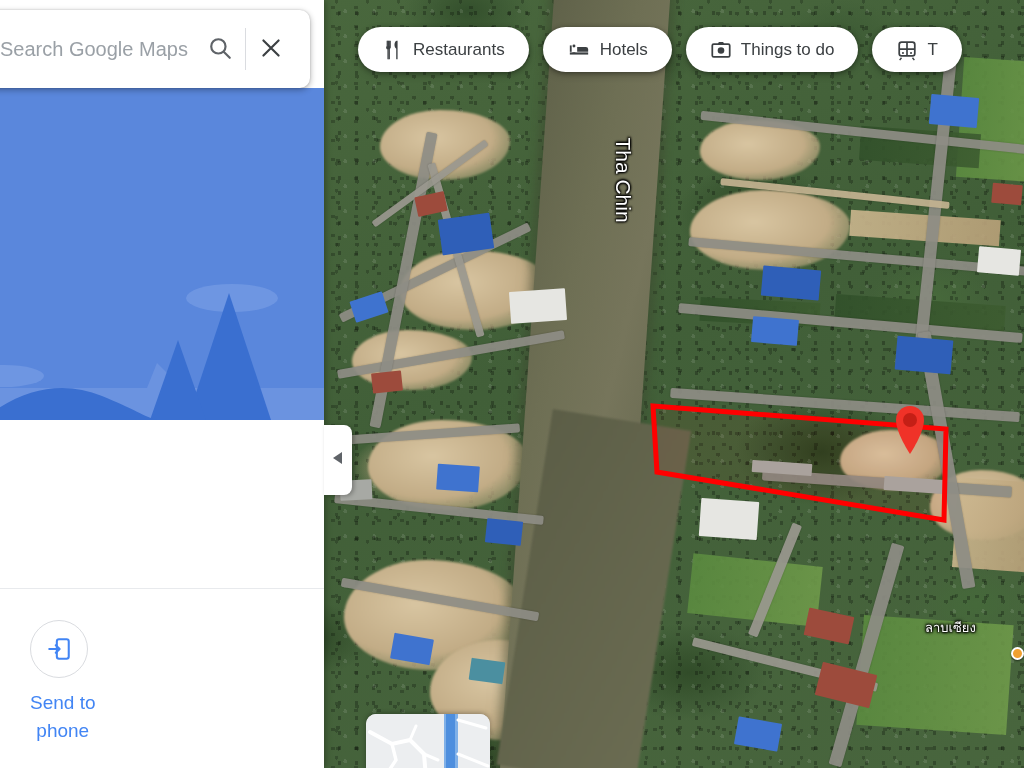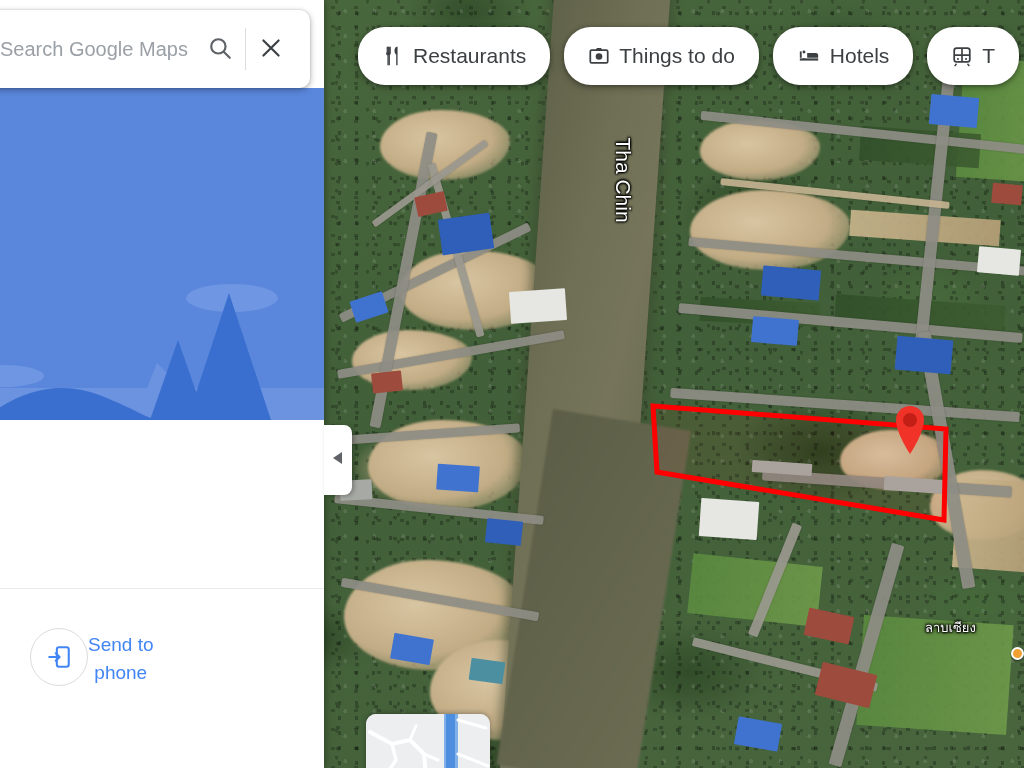--- a/index.html
+++ b/index.html
@@ -152,24 +152,24 @@
   }
 
   
   #chip-bar {
     position: absolute; left: 358px; top: 27px;
     display: flex; gap: 14px; align-items: center;
     z-index: 30;
   }
   .chip {
     display: flex; align-items: center; gap: 9px;
-    height: 58px; padding: 0 24px;
+    height: 45px; padding: 0 24px;
     background: #ffffff; border-radius: 27px;
     box-shadow: 0 1px 4px rgba(0,0,0,.35), 0 3px 8px rgba(0,0,0,.2);
-    color: #3c4043; font-size: 21px; white-space: nowrap;
+    color: #3c4043; font-size: 17px; white-space: nowrap;
     cursor: pointer; user-select: none;
   }
   .chip svg { flex: none; display: block; }
 
   
   #left-panel {
     position: absolute; left: -18px; top: 0;
     width: 342px; height: 768px;
     background: #ffffff;
     box-shadow: 2px 0 6px rgba(0,0,0,.28);
@@ -223,21 +223,21 @@
     height: 1px; background: #e8eaed;
   }
 
   #action-row {
     position: absolute; left: 0; right: 0; top: 200px;
     display: flex; justify-content: flex-start; gap: 0;
     padding-left: 48px;
   }
   .action {
     width: 128px;
-    display: flex; flex-direction: row; align-items: flex-end;
+    display: flex; flex-direction: column; align-items: flex-start;
     cursor: pointer;
   }
   .action-circle {
     width: 58px; height: 58px; border-radius: 50%;
     border: 1px solid #dadce0;
     display: flex; align-items: center; justify-content: center;
     background: #fff;
   }
   .action-label {
     margin-top: 11px;
@@ -372,40 +372,40 @@
           <path d="M7 2v7a2 2 0 0 0 1 1.7V22h1.6V10.7A2 2 0 0 0 10.6 9V2H9.4v6H8.6V2H7.4v6H6.6V2H7z" transform="translate(-1 0)"></path>
           <path d="M4.5 2v7.2c0 1 .6 1.8 1.4 2.1V22h1.3V11.3c.8-.3 1.4-1.1 1.4-2.1V2H7.4v6.2h-.7V2H5.6v6.2h-.7V2H4.5z"></path>
           <path d="M16.2 2c-1.5 0-2.6 1.9-2.6 4.4 0 2 .8 3.7 1.9 4.2V22h1.5V2z"></path>
         </svg>
       </span>
       <span>Restaurants</span>
     </div>
 
     <div class="chip">
       <span>
-        <svg width="22" height="22" viewBox="0 0 24 24" fill="none" stroke="#3c4043" stroke-width="1.9">
-          <rect x="2.5" y="5.5" width="19" height="14" rx="1.6"></rect>
-          <circle cx="12" cy="12.5" r="3.6" fill="#3c4043" stroke="none"></circle>
-          <path d="M8.6 5.5 L9.6 3.4 H14.4 L15.4 5.5" fill="#3c4043" stroke="none"></path>
-        </svg>
-      </span>
-      <span>Things to do</span>
-    </div>
-
-    <div class="chip">
-      <span>
         <svg width="24" height="22" viewBox="0 0 24 24" fill="#3c4043">
           <path d="M2 7h2v7H2z"></path>
           <path d="M6.5 9.2a1.6 1.6 0 1 0 0-3.2 1.6 1.6 0 0 0 0 3.2z"></path>
           <path d="M10 8.6h9.5A2.5 2.5 0 0 1 22 11v3H10V8.6z"></path>
           <path d="M2 14.6h20V17H2z"></path>
           <path d="M5 14.6h3v1.2H5z" fill="#3c4043"></path>
         </svg>
       </span>
       <span>Hotels</span>
+    </div>
+
+    <div class="chip">
+      <span>
+        <svg width="22" height="22" viewBox="0 0 24 24" fill="none" stroke="#3c4043" stroke-width="1.9">
+          <rect x="2.5" y="5.5" width="19" height="14" rx="1.6"></rect>
+          <circle cx="12" cy="12.5" r="3.6" fill="#3c4043" stroke="none"></circle>
+          <path d="M8.6 5.5 L9.6 3.4 H14.4 L15.4 5.5" fill="#3c4043" stroke="none"></path>
+        </svg>
+      </span>
+      <span>Things to do</span>
     </div>
 
     <div class="chip">
       <span>
         <svg width="22" height="22" viewBox="0 0 24 24" fill="none" stroke="#3c4043" stroke-width="1.9">
           <rect x="3.5" y="3.5" width="17" height="15" rx="2.6"></rect>
           <path d="M3.5 11h17M12 3.5v15" stroke-width="1.8"></path>
           <circle cx="7.6" cy="15.2" r="1.1" fill="#3c4043" stroke="none"></circle>
           <circle cx="16.4" cy="15.2" r="1.1" fill="#3c4043" stroke="none"></circle>
           <path d="M6 20.5 L4 23M18 20.5 L20 23" stroke-width="1.6"></path>

